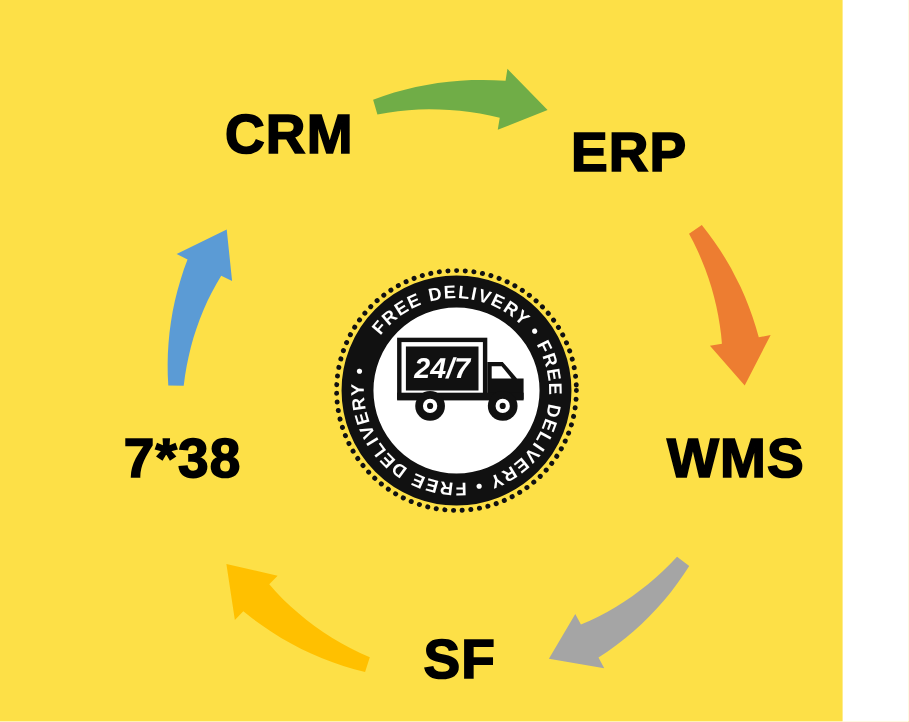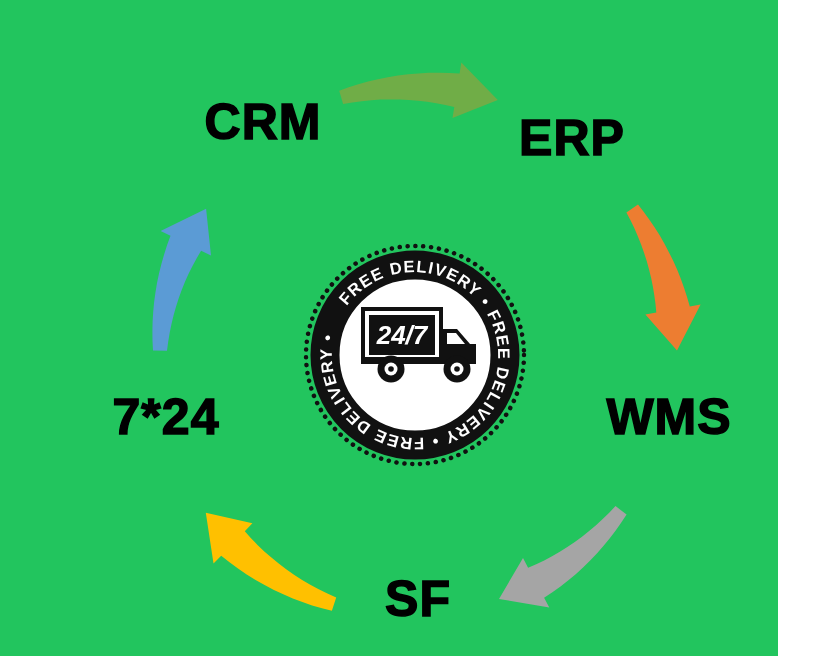--- a/index.html
+++ b/index.html
@@ -1,19 +1,18 @@
 <!DOCTYPE html>
 <html><head>
 <meta charset="utf-8">
 <style>
   html,body{margin:0;padding:0;background:#fff;}
   .canvas{
-    position:relative;width:766px;height:656px;background:#22c55e;overflow:hidden;
+    position:relative;width:766px;height:656px;background:#fde047;overflow:hidden;
     font-family:"Liberation Sans",sans-serif;
-    padding-left:12px;
   }
   #arrow-layer{position:absolute;left:0;top:0;width:826px;height:656px;}
   .label{
     position:absolute;transform:translate(-50%,-50%);
     font-size:50px;font-weight:bold;color:#000;
     -webkit-text-stroke:1.5px #000;
     letter-spacing:1px;white-space:nowrap;line-height:1;
   }
   .label-crm{left:263px;top:122px;}
   .label-erp{left:572px;top:138px;}
@@ -42,21 +41,21 @@
       <path d="M638.0,204.6 L643.8,212.0 L649.4,219.7 L654.7,227.5 L659.8,235.6 L664.6,243.9 L669.0,252.4 L673.3,261.0 L677.2,269.8 L680.8,278.8 L684.1,287.9 L687.1,297.2 L689.8,306.6 L700.6,304.6 L677.0,350.4 L645.4,314.4 L656.3,312.5 L655.5,303.9 L654.3,295.3 L652.9,286.8 L651.2,278.3 L649.1,269.8 L646.8,261.3 L644.1,253.0 L641.2,244.7 L637.9,236.5 L634.4,228.3 L630.5,220.3 L626.4,212.4 Z" fill="#ED7D31"></path>
       <path d="M626.6,514.5 L621.3,522.6 L615.7,530.5 L609.8,538.3 L603.6,545.8 L597.1,553.2 L590.4,560.3 L583.3,567.2 L576.0,573.9 L568.4,580.2 L560.5,586.4 L552.4,592.2 L544.1,597.8 L549.3,607.5 L499.0,598.9 L523.0,558.1 L528.1,567.8 L536.2,564.3 L544.2,560.4 L552.0,556.3 L559.8,551.8 L567.3,547.1 L574.8,542.1 L582.0,536.7 L589.1,531.1 L596.0,525.3 L602.7,519.1 L609.2,512.7 L615.5,506.1 Z" fill="#A5A5A5"></path>
       <path d="M331.9,610.8 L322.0,608.3 L312.1,605.4 L302.4,602.1 L292.8,598.4 L283.3,594.3 L273.9,589.9 L264.6,585.1 L255.6,579.9 L246.7,574.4 L238.0,568.5 L229.5,562.3 L221.2,555.7 L213.5,563.6 L205.8,512.7 L252.4,523.3 L244.8,531.2 L251.0,538.2 L257.5,544.9 L264.3,551.4 L271.4,557.6 L278.7,563.6 L286.2,569.3 L294.0,574.7 L302.1,579.9 L310.3,584.8 L318.7,589.3 L327.4,593.6 L336.2,597.5 Z" fill="#FFC000"></path>
       <path d="M153.0,350.4 L152.5,340.9 L152.4,331.3 L152.6,321.6 L153.2,312.0 L154.1,302.3 L155.4,292.7 L157.0,283.0 L159.0,273.5 L161.4,263.9 L164.1,254.5 L167.1,245.1 L170.5,235.8 L160.6,230.9 L206.1,208.7 L211.0,255.5 L201.1,250.7 L196.7,258.2 L192.5,265.9 L188.6,273.7 L185.0,281.8 L181.7,289.9 L178.7,298.3 L176.0,306.7 L173.6,315.3 L171.5,324.0 L169.7,332.8 L168.2,341.7 L167.0,350.7 Z" fill="#5B9BD5"></path>
     </svg>
 
   <div class="label label-crm">CRM</div>
   <div class="label label-erp">ERP</div>
   <div class="label label-wms">WMS</div>
   <div class="label label-sf">SF</div>
-  <div class="label label-7x24">7*24</div>
+  <div class="label label-7x24">7*38</div>
 
   <div class="badge">
     <svg viewBox="-120 -120 240 240" width="240" height="240">
       <defs>
         <path id="ringTextPath" d="M -72.8 -52.9 A 90 90 0 0 1 72.8 52.9 A 90 90 0 0 1 -72.8 -52.9" fill="none"></path>
       </defs>
 
       <circle class="dotted" cx="0" cy="0" r="109"></circle>
       <circle cx="0" cy="0" r="90" fill="#ffffff" stroke="#111111" stroke-width="29"></circle>
 

